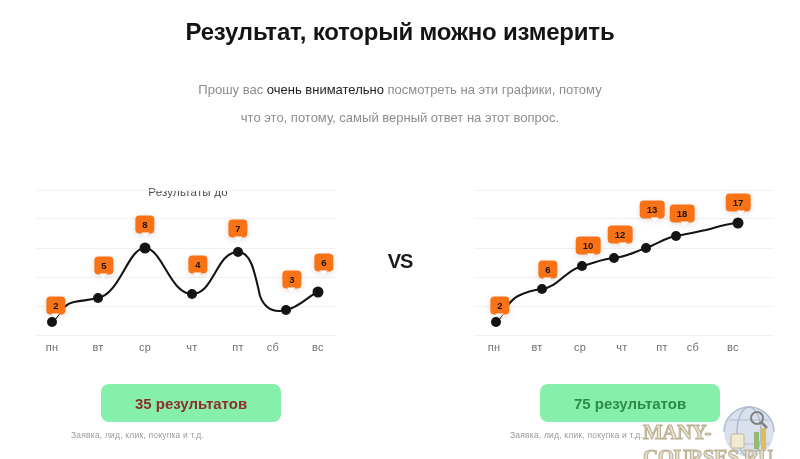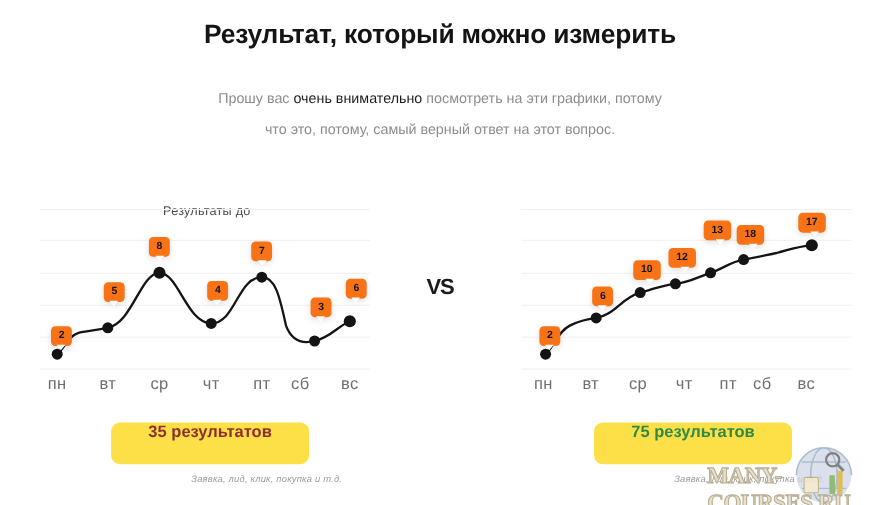--- a/index.html
+++ b/index.html
@@ -49,21 +49,21 @@
 
   .plot{position:absolute;left:0;top:0;width:320px;height:150px;}
   .plot svg{display:block;}
 
   .xaxis{
     position:absolute;left:0;top:155px;width:320px;height:16px;
   }
   .xaxis span{
     position:absolute;top:0;
     transform:translateX(-50%);
-    font-size:15px;color:#6f6f6f;letter-spacing:.3px;
+    font-size:11px;color:#6f6f6f;letter-spacing:.3px;
   }
 
   
   .bub{
     position:absolute;
     background:#f97316;
     border-radius:4px;
     box-shadow:0 2px 6px rgba(0,0,0,.13);
     font-size:9.5px;font-weight:bold;color:#141414;
     padding:4px 7px 4px 7px;
@@ -85,32 +85,32 @@
   
   .vs{
     position:absolute;left:370px;top:250px;width:60px;
     text-align:center;
     font-size:20px;font-weight:bold;color:#1b1b1b;letter-spacing:-1px;
   }
 
   
   .result{
     position:absolute;top:384px;width:180px;height:38px;
-    background:#fde047;
+    background:#86efac;
     border-radius:8px;
-    display:flex;align-items:flex-start;justify-content:center;
+    display:flex;align-items:center;justify-content:center;
     font-size:15px;font-weight:bold;
   }
   .result.left{left:101px;color:#8e2f2f;}
   .result.right{left:540px;color:#2f8a4a;}
 
   .result-cap{
     position:absolute;top:430px;width:240px;
-    text-align:right;
-    font-size:8.5px;color:#9a9a9a;letter-spacing:.2px;font-style:italic;
+    text-align:left;
+    font-size:8.5px;color:#9a9a9a;letter-spacing:.2px;
   }
   .result-cap.left{left:71px;}
   .result-cap.right{left:510px;}
 
   
   .wm{
     position:absolute;left:637px;top:398px;
     width:184px;height:61px;
     pointer-events:none;
   }

